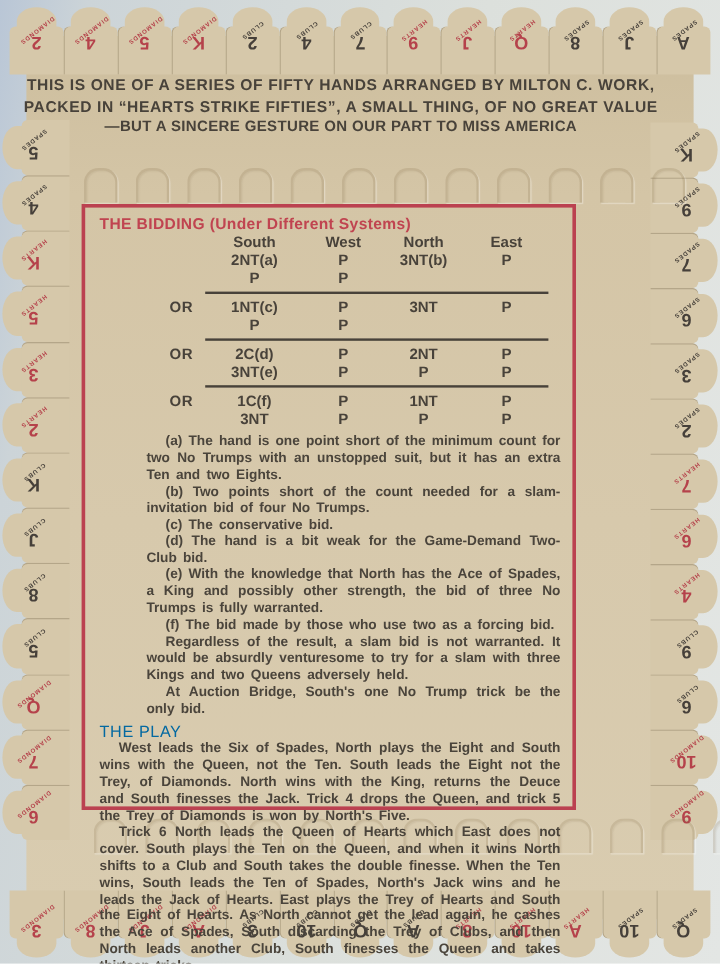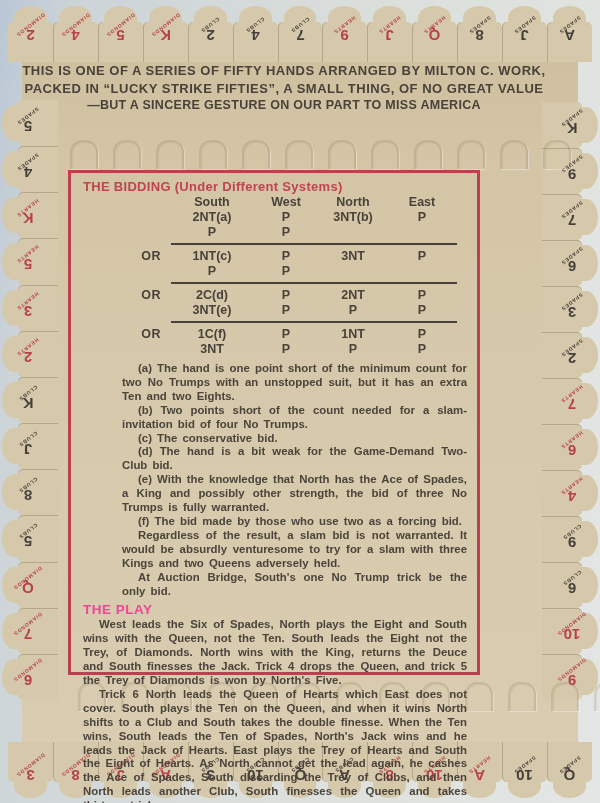--- a/index.html
+++ b/index.html
@@ -76,21 +76,21 @@
   }
   .bid-cell.or{text-align:right;padding-right:10px;letter-spacing:.5px;}
   .bid-head{font-weight:600;}
   .bid-divider{grid-column:2/6;border-top:2px solid #48423a;margin:3px 0 4px 0;height:0;}
   
   .notes-block{margin-top:5px;margin-left:39px;}
   .note,.play-para{
     margin:0;color:#4a443b;font-size:11.4px;font-weight:600;line-height:13.9px;
     text-align:justify;text-indent:16px;word-spacing:2px;
   }
-  .play-title{color:#ec4899;font-weight:bold;font-size:13.5px;letter-spacing:.5px;margin:4px 0 1px 0;}
+  .play-title{color:#0369a1;font-weight:normal;font-size:13.5px;letter-spacing:.5px;margin:4px 0 1px 0;}
   .signature{
     padding-right:26px;color:#48423a;font-weight:600;font-size:13px;letter-spacing:1.5px;margin-top:0;
   }
 </style>
 </head>
 <body>
 
 <div class="page">
 
   <div class="card-core"></div>
@@ -515,21 +515,21 @@
         <div class="tab-body"></div>
         <div class="tab-inner suit-black">
           <span class="rank">Q</span>
           <span class="suitname">SPADES</span>
         </div>
       </div>
     </div>
 
   <div class="header-block">
       <div class="hline hline-1">THIS IS ONE OF A SERIES OF FIFTY HANDS ARRANGED BY MILTON C. WORK,</div>
-      <div class="hline hline-2">PACKED IN “LUCKY STRIKE FIFTIES”, A SMALL THING, OF NO GREAT VALUE</div>
+      <div class="hline hline-2">PACKED IN “HEARTS STRIKE FIFTIES”, A SMALL THING, OF NO GREAT VALUE</div>
       <div class="hline hline-3">—BUT A SINCERE GESTURE ON OUR PART TO MISS AMERICA</div>
     </div>
 
   <div class="emboss-row emboss-top">
       <div class="arch"></div>
       <div class="arch"></div>
       <div class="arch"></div>
       <div class="arch"></div>
       <div class="arch"></div>
       <div class="arch"></div>

